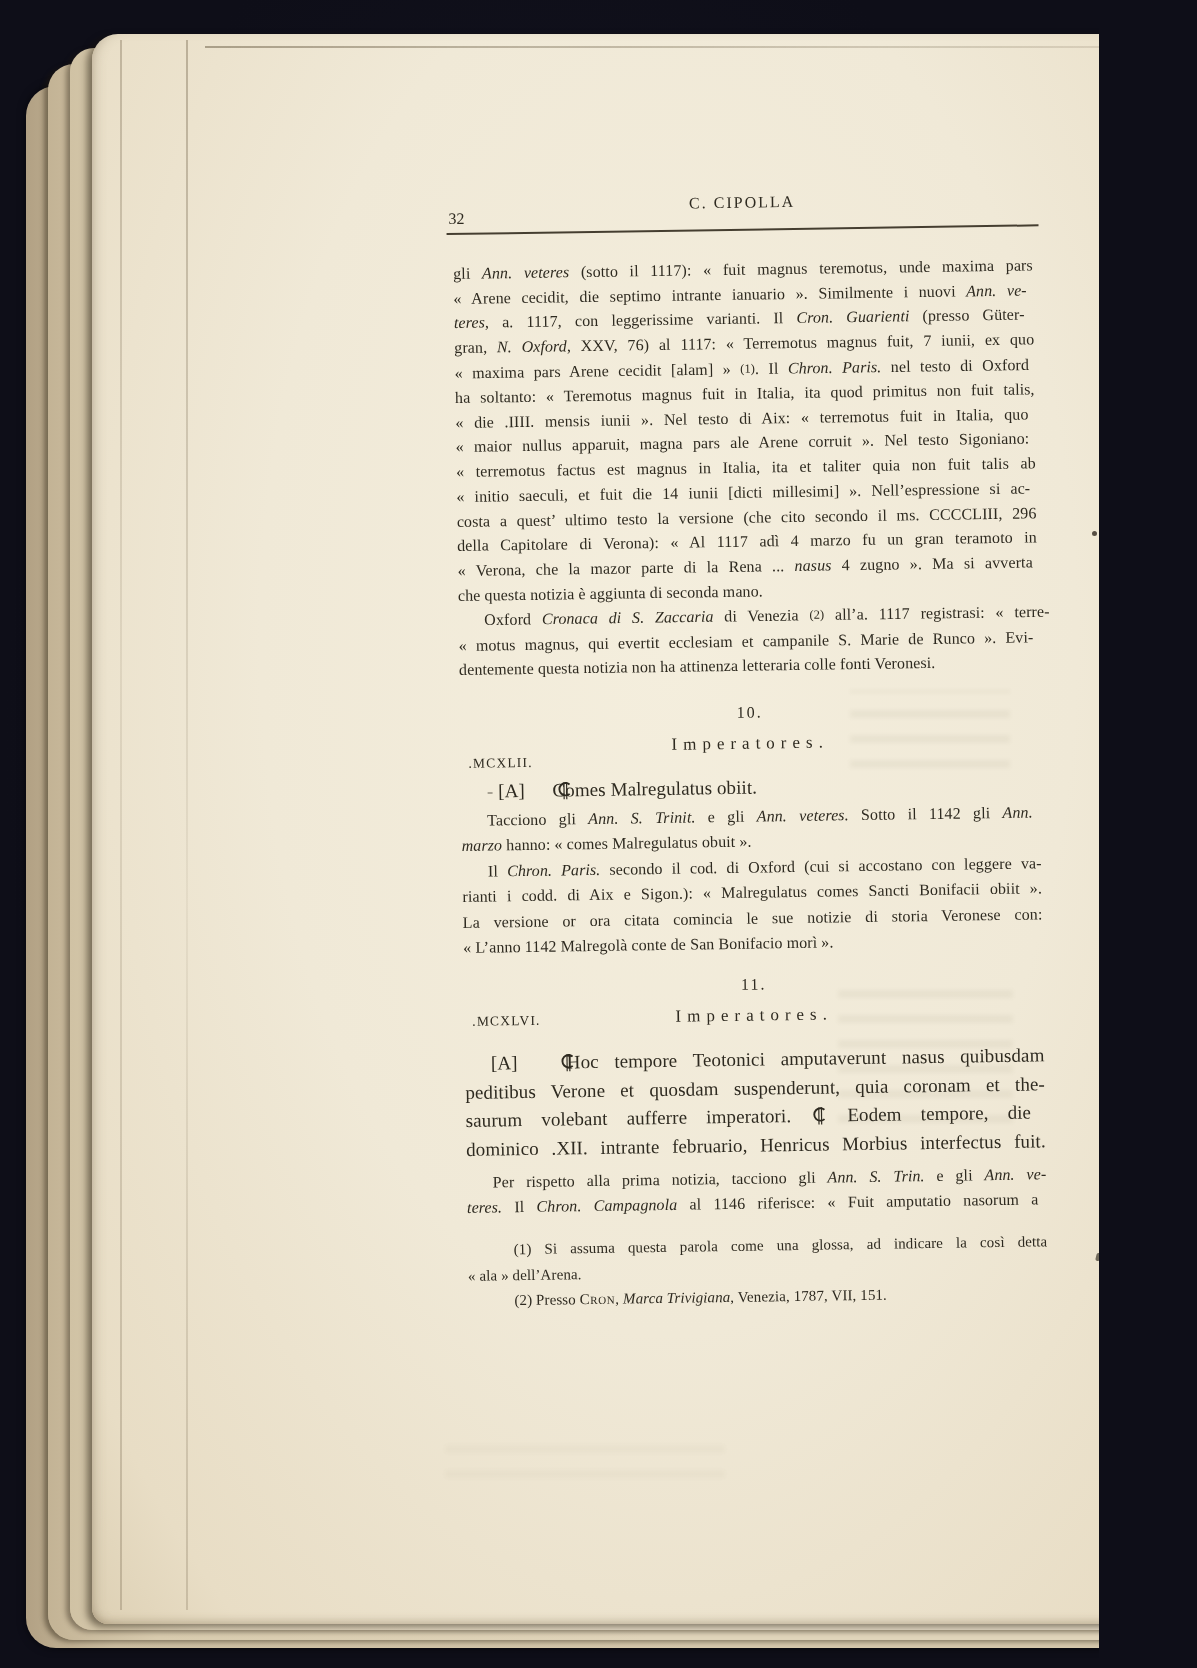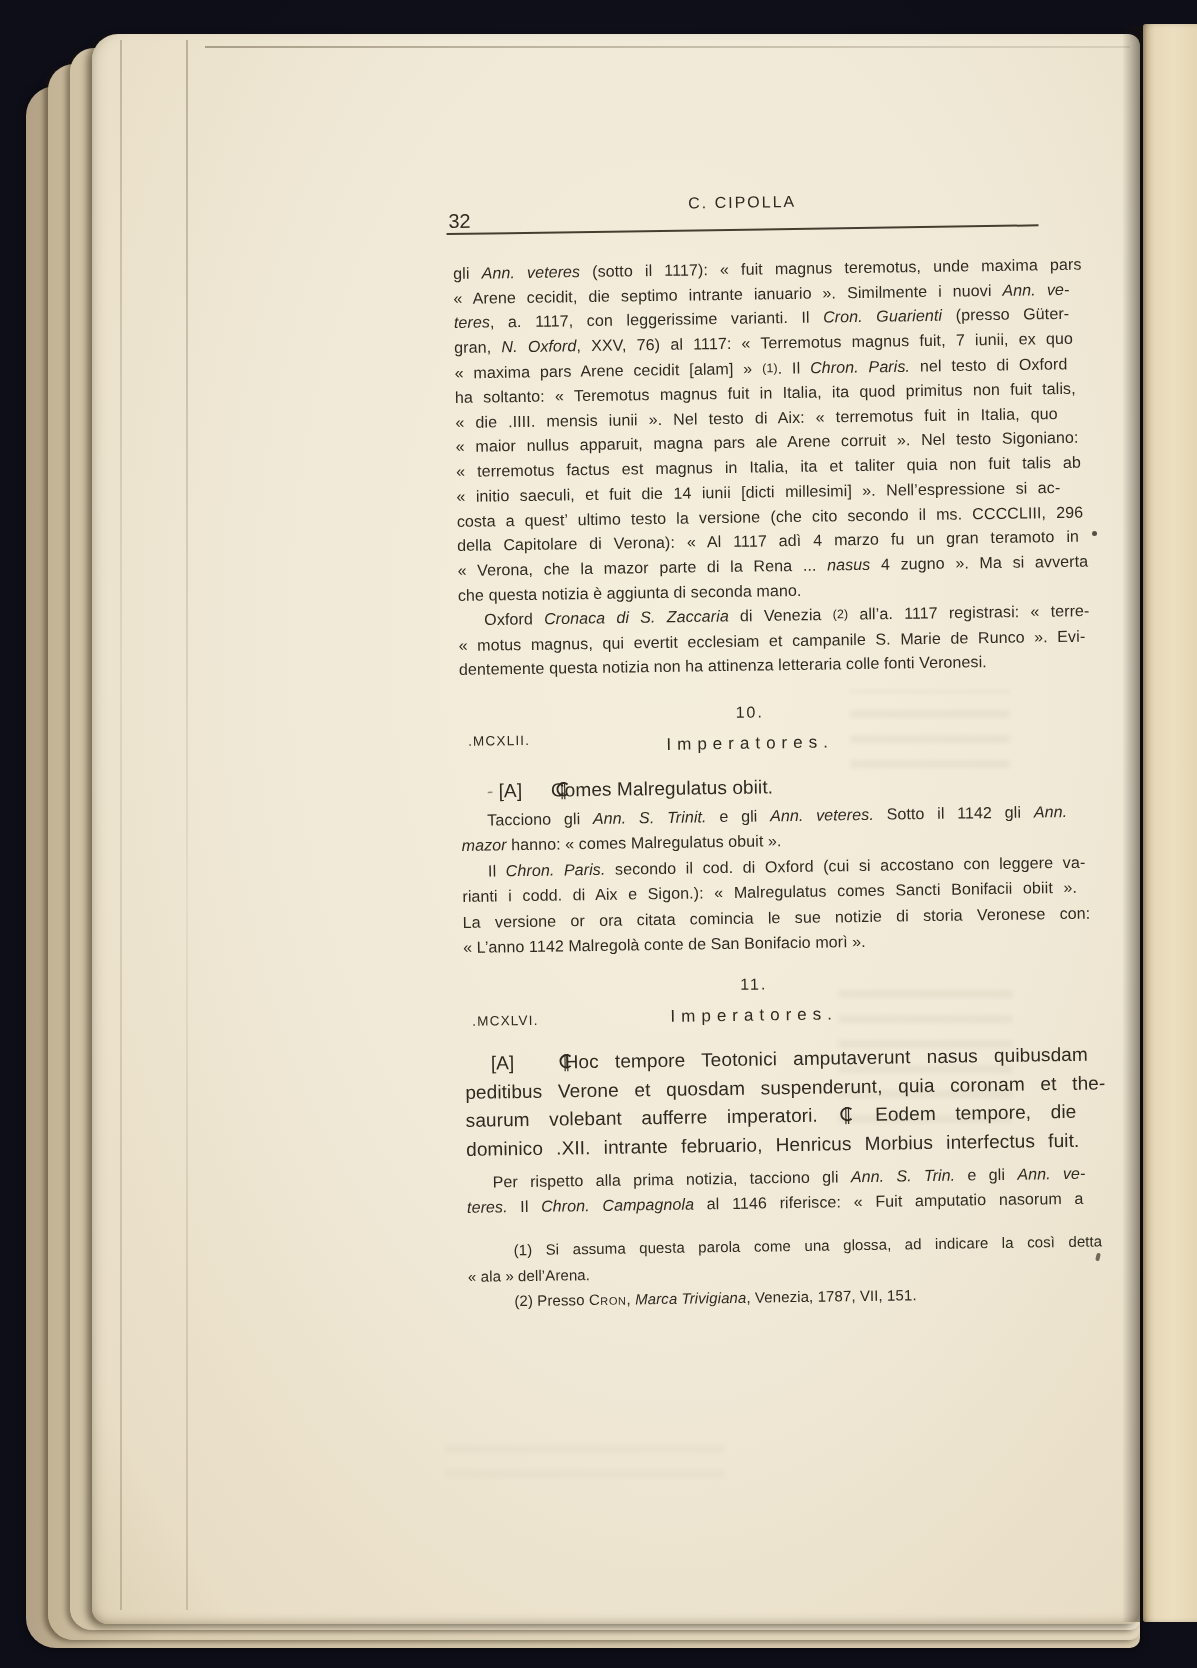--- a/index.html
+++ b/index.html
@@ -1,18 +1,18 @@
 <!DOCTYPE html>
 <html><head>
 <meta charset="utf-8">
 <style>
   html,body{margin:0;padding:0;background:#0e0e18;}
-  .canvas{position:relative;width:1197px;height:1668px;background:
+  .canvas{position:relative;width:1099px;height:1668px;background:
     radial-gradient(ellipse at 50% 45%, #151522 0%, #0e0e18 70%);
-    overflow:hidden;font-family:Liberation Sans, sans-serif;}
+    overflow:hidden;font-family:Liberation Serif, serif;}
   .sheet{position:absolute;}
   .sheet-a{left:26px;top:86px;width:1114px;height:1562px;
     background:linear-gradient(90deg,#b2a184 0%,#cdbfa2 8%,#d6c9ad 60%);
     border-radius:30px 10px 10px 30px;box-shadow:0 0 8px rgba(0,0,0,.6);}
   .sheet-b{left:48px;top:64px;width:1092px;height:1576px;
     background:linear-gradient(90deg,#c3b395 0%,#d8cbae 10%,#e0d4ba 55%);
     border-radius:26px 10px 10px 26px;box-shadow:-4px 2px 5px rgba(35,26,12,.45);}
   .sheet-c{left:70px;top:48px;width:1070px;height:1582px;
     background:linear-gradient(90deg,#d0c2a4 0%,#e2d6bd 12%,#e9dfca 50%);
     border-radius:24px 10px 10px 22px;box-shadow:-4px 2px 5px rgba(35,26,12,.4);}
@@ -33,36 +33,36 @@
   .ghost{position:absolute;opacity:.055;filter:blur(2px);pointer-events:none;
     background:repeating-linear-gradient(0deg,transparent 0 7px,#5f5a38 7px 15px,transparent 15px 25px);}
   .speck{position:absolute;background:#3c342a;}
   .speck-dot{left:1092px;top:531px;width:5px;height:5px;border-radius:50%;opacity:.85;}
   .speck-comma{left:1096px;top:1253px;width:4px;height:8px;border-radius:2px;transform:rotate(14deg);opacity:.7;}
 
   .text-col{position:absolute;left:452px;top:196px;width:580px;height:1340px;
     color:#2e2a20;transform:rotate(-0.85deg);transform-origin:0 0;}
   .run-title{position:absolute;left:0;right:0;top:2px;text-align:center;
     font-size:16px;letter-spacing:2px;}
-  .page-num{position:absolute;left:-4px;top:14px;font-size:20px;}
+  .page-num{position:absolute;left:-4px;top:14px;font-size:16px;}
   .head-rule{position:absolute;left:-6px;top:37px;width:592px;height:2px;background:#453e30;}
   .block{position:absolute;left:0;width:100%;}
   .intro{top:66px;}
   .line{font-size:16px;line-height:24.7px;letter-spacing:.1px;text-align:left;}
   .comm .line{line-height:25.4px;}
   .entry .line{font-size:19px;line-height:28.5px;}
   .foot .line{font-size:15px;line-height:25.5px;}
   .it{font-style:italic;}
   .sc{font-variant:small-caps;letter-spacing:.6px;}
   .fnref{font-size:.78em;vertical-align:1.5px;}
   .stray{opacity:.5;}
   .sec-num{position:absolute;left:0;width:100%;text-align:center;font-size:16px;letter-spacing:2px;}
   .sec-head{position:absolute;left:0;width:100%;text-align:center;font-size:17px;letter-spacing:6px;}
   .margin-year{position:absolute;left:8px;font-size:13.5px;letter-spacing:1.2px;}
-  #sec10-num{top:512px;} #sec10-year{top:538px;} #sec10-head{top:542px;}
+  #sec10-num{top:512px;} #sec10-year{top:560px;} #sec10-head{top:542px;}
   #sec10-entry{top:582px;} #sec10-comm{top:612px;}
   #sec11-num{top:784px;} #sec11-year{top:818px;} #sec11-head{top:814px;}
   #sec11-entry{top:854px;} #sec11-comm{top:974px;}
   #footnotes{top:1042px;}
   .capit{display:inline-block;width:13px;height:20px;vertical-align:-4px;margin:0 3px 0 2px;}
 </style>
 </head>
 <body>
 
 <div class="canvas">
@@ -111,21 +111,21 @@
     <div class="sec-head" id="sec10-head">Imperatores.</div>
     <div class="block entry" id="sec10-entry">
         <div class="line noj" style="text-indent: 26px; white-space: nowrap; display: block;"><span class="stray">- </span><span>[A] </span><span class="capit"><svg viewBox="0 0 22 30" width="100%" height="100%">
               <path d="M20 5 A 10.5 10.5 0 1 0 20 21" fill="none" stroke="#2e2a20" stroke-width="3.2"></path>
               <line x1="10.5" y1="1" x2="10.5" y2="30" stroke="#2e2a20" stroke-width="2"></line>
               <line x1="15" y1="1" x2="15" y2="30" stroke="#2e2a20" stroke-width="2"></line>
             </svg></span><span> Comes Malregulatus obiit.</span></div>
       </div>
     <div class="block comm" id="sec10-comm">
         <div class="line" style="text-indent: 26px; white-space: nowrap; display: block; word-spacing: 8.18767px;"><span>Tacciono gli </span><span class="it">Ann. S. Trinit.</span><span> e gli </span><span class="it">Ann. veteres.</span><span>  Sotto il 1142 gli </span><span class="it">Ann.</span></div>
-        <div class="line noj" style="white-space: nowrap; display: block;"><span class="it">mazor</span><span> hanno: « comes Malregulatus obuit ».</span></div>
+        <div class="line noj" style="white-space: nowrap; display: block;"><span class="it">marzo</span><span> hanno: « comes Malregulatus obuit ».</span></div>
         <div class="line" style="text-indent: 26px; white-space: nowrap; display: block; word-spacing: 5.00061px;"><span>Il </span><span class="it">Chron. Paris.</span><span> secondo il cod. di Oxford (cui si accostano con leggere va-</span></div>
         <div class="line" style="white-space: nowrap; display: block; word-spacing: 6.03895px;"><span>rianti i codd. di Aix e Sigon.): « Malregulatus comes Sancti Bonifacii obiit ».</span></div>
         <div class="line" style="white-space: nowrap; display: block; word-spacing: 9.66165px;"><span>La versione or ora citata comincia le sue notizie di storia Veronese con:</span></div>
         <div class="line noj" style="white-space: nowrap; display: block;"><span>« L’anno 1142 Malregolà conte de San Bonifacio morì ».</span></div>
       </div>
 
     <div class="sec-num" id="sec11-num">11.</div>
     <div class="margin-year" id="sec11-year">.MCXLVI.</div>
     <div class="sec-head" id="sec11-head">Imperatores.</div>
     <div class="block entry" id="sec11-entry">

